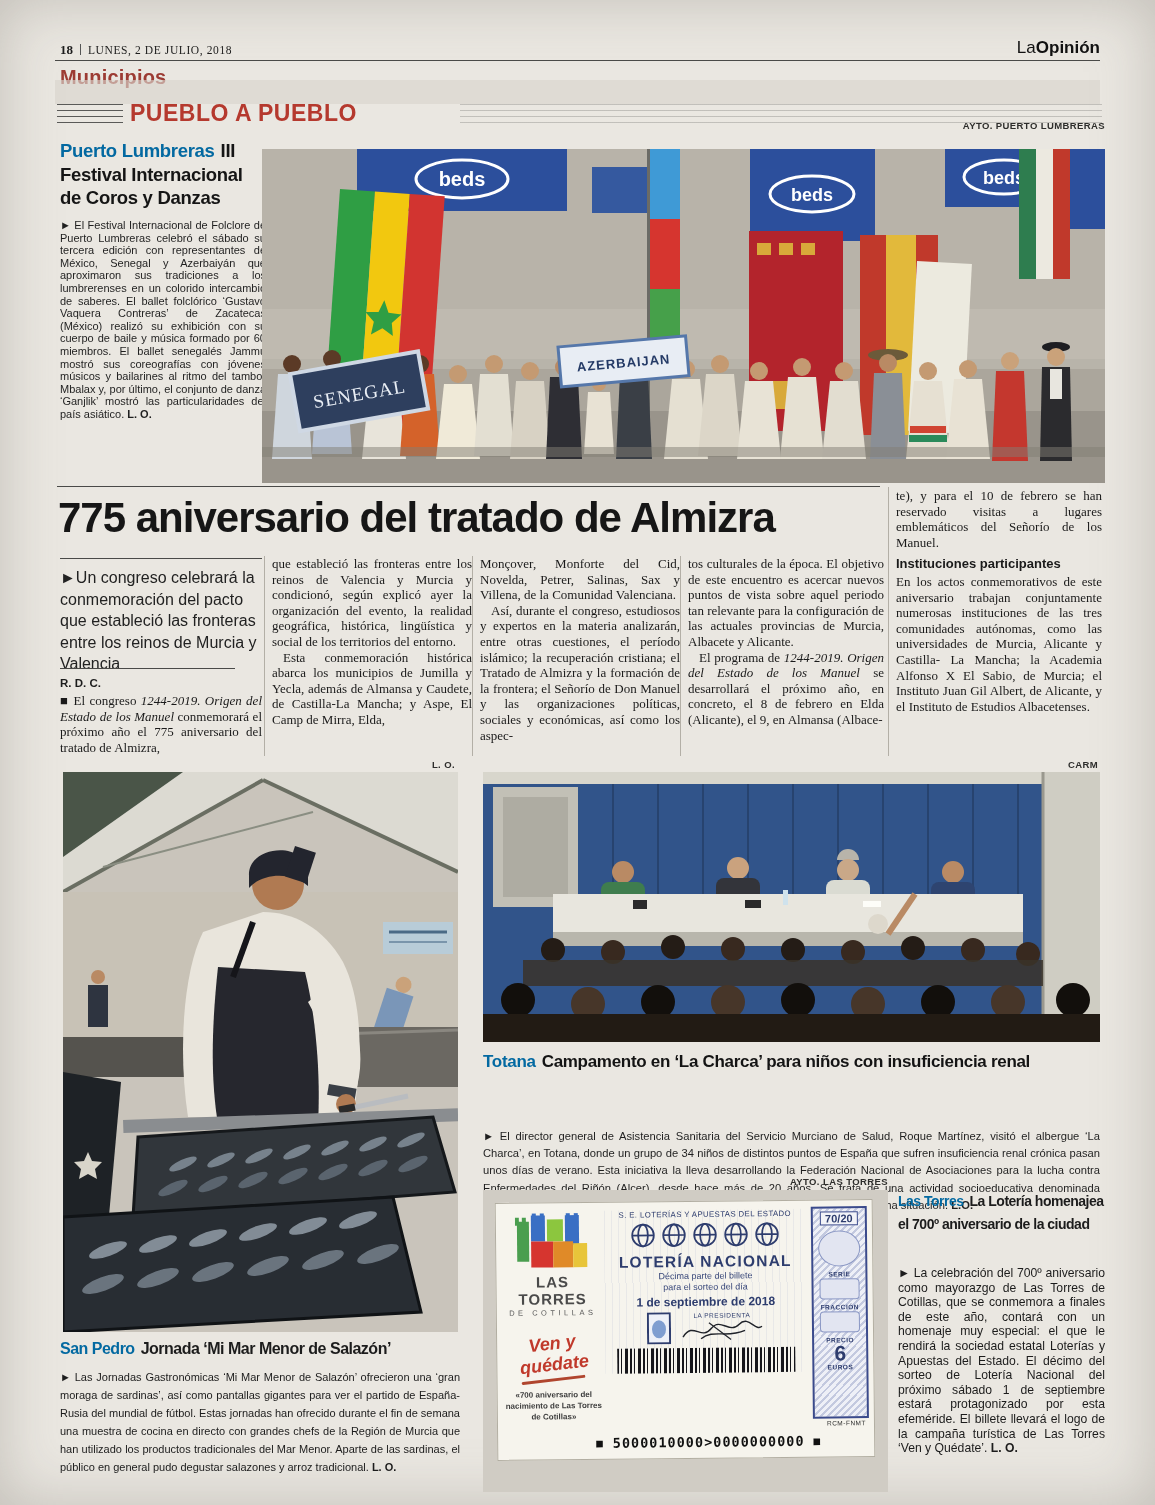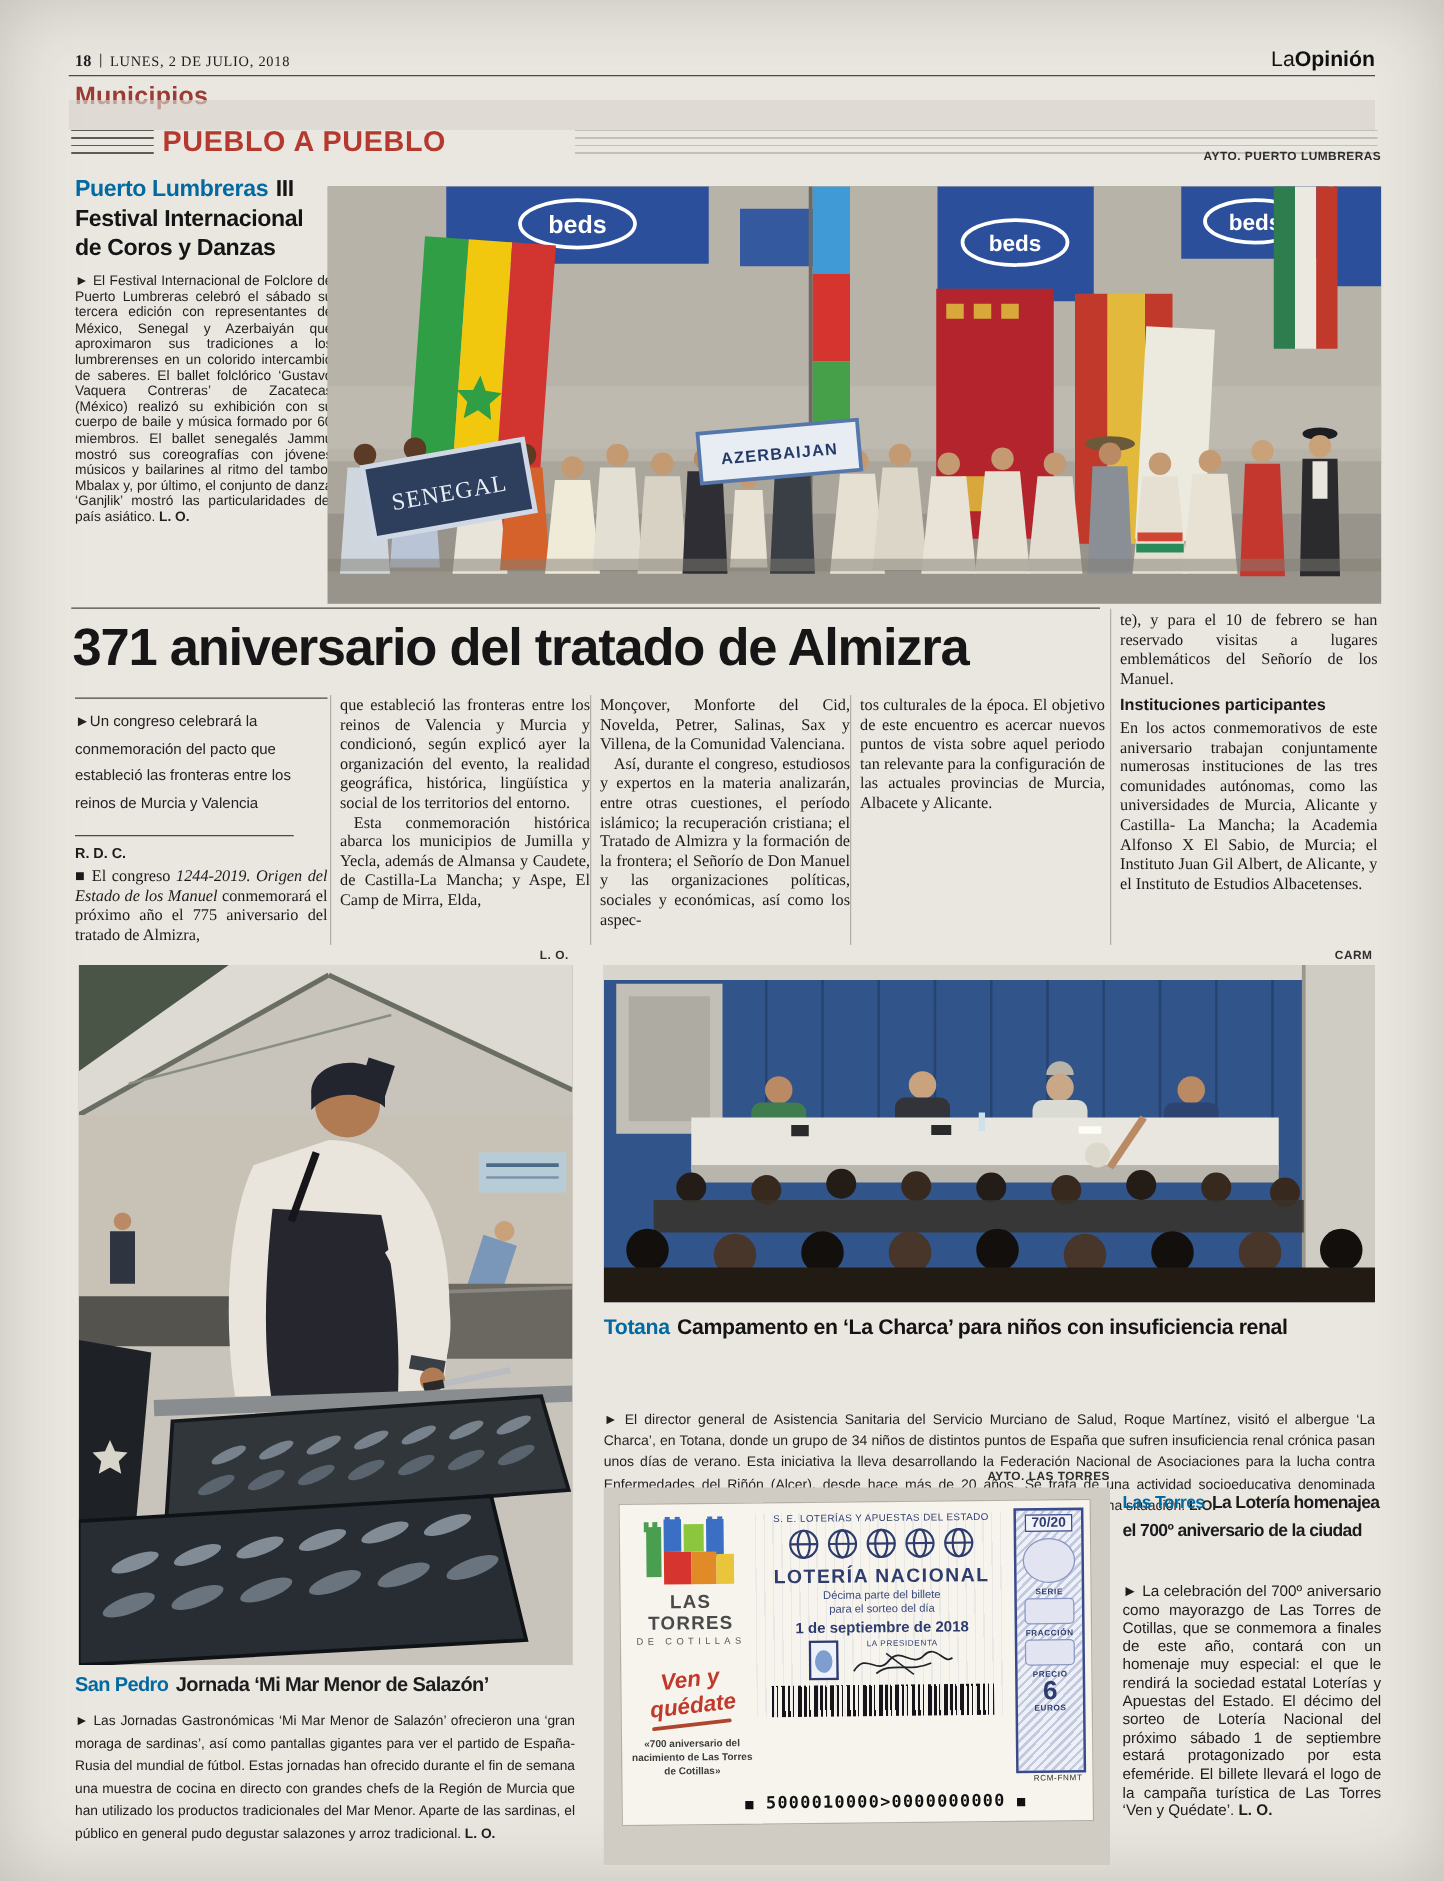--- a/index.html
+++ b/index.html
@@ -27,21 +27,21 @@
   .linestack{background:repeating-linear-gradient(180deg,#5a5a58 0 1px,transparent 1px 6px);}
   .banner-red{font-size:23px;font-weight:bold;color:#b5392e;letter-spacing:.5px;}
   .credit{font-size:9.5px;font-weight:600;color:#2e2e2c;letter-spacing:.4px;text-align:right;}
 
   
   .art-title{font-size:18.5px;line-height:23.5px;font-weight:bold;letter-spacing:-.3px;color:#151515;}
   .small-body{font-size:11px;line-height:12.6px;color:#1f1f1f;}
 
   
   .headline{font-size:42px;font-weight:bold;letter-spacing:-1px;color:#161616;white-space:nowrap;}
-  .deck{font-size:12px;line-height:21.5px;color:#222;}
+  .deck{font-size:16px;line-height:21.5px;color:#222;}
   .byline{font-size:11.5px;font-weight:bold;}
   .mainbody{font-size:13px;line-height:15.6px;color:#1a1a1a;}
   .subhead{font-family:"Liberation Sans",sans-serif;font-size:13px;font-weight:bold;margin:6px 0 2px 0;}
   .colrule{position:absolute;width:1px;background:#b3afa6;}
 
   
   .cap-title{font-size:17px;font-weight:bold;letter-spacing:-.3px;color:#141414;white-space:nowrap;}
   .cap-body{font-size:11.2px;line-height:17.2px;color:#1f1f1f;}
   .sp-title{font-size:16px;font-weight:bold;letter-spacing:-.5px;white-space:nowrap;}
   .sp-body{font-size:11px;line-height:18px;}
@@ -256,21 +256,21 @@
         <text x="65" y="38" text-anchor="middle" font-family="Liberation Serif,serif" font-size="19" fill="#e8edf4" letter-spacing="1">SENEGAL</text>
       </g>
       <g transform="translate(296,198) rotate(-5)">
         <rect width="128" height="40" fill="#e8edf4" stroke="#5577aa" stroke-width="3"></rect>
         <text x="64" y="26" text-anchor="middle" font-size="13" font-weight="bold" fill="#243a66" letter-spacing="1">AZERBAIJAN</text>
       </g>
     </svg>
   </div>
 
   <div class="rule" style="left:57px;top:486px;width:823px;"></div>
-  <div class="abs headline" style="left:58px;top:494px;">371 aniversario del tratado de Almizra</div>
+  <div class="abs headline" style="left:58px;top:494px;">775 aniversario del tratado de Almizra</div>
 
   <div class="rule" style="left:60px;top:558px;width:202px;"></div>
   <div class="abs deck" style="left:60px;top:567px;width:204px;">►Un congreso celebrará la conmemoración del pacto que estableció las fronteras entre los reinos de Murcia y Valencia</div>
   <div class="rule" style="left:60px;top:668px;width:175px;"></div>
   <div class="abs byline" style="left:60px;top:677px;">R. D. C.</div>
   <div class="abs mainbody serif just" style="left:60px;top:693px;width:202px;height:66px;overflow:hidden;">
     <p><span>■ El congreso </span><span class="it">1244-2019. Origen del Estado de los Manuel</span><span> conmemorará el próximo año el 775 aniversario del tratado de Almizra,</span></p>
   </div>
 
   <div class="colrule" style="left:264px;top:556px;height:200px;"></div>
@@ -279,20 +279,21 @@
       <p class="ind">Esta conmemoración histórica abarca los municipios de Jumilla y Yecla, además de Almansa y Caudete, de Castilla-La Mancha; y Aspe, El Camp de Mirra, Elda,</p>
   </div>
   <div class="colrule" style="left:472px;top:556px;height:200px;"></div>
   <div class="abs mainbody serif just" style="left:480px;top:556px;width:200px;height:204px;overflow:hidden;">
     <p>Monçover, Monforte del Cid, Novelda, Petrer, Salinas, Sax y Villena, de la Comunidad Valenciana.</p>
       <p class="ind">Así, durante el congreso, estudiosos y expertos en la materia analizarán, entre otras cuestiones, el período islámico; la recuperación cristiana; el Tratado de Almizra y la formación de la frontera; el Señorío de Don Manuel y las organizaciones políticas, sociales y económicas, así como los aspec-</p>
   </div>
   <div class="colrule" style="left:680px;top:556px;height:200px;"></div>
   <div class="abs mainbody serif just" style="left:688px;top:556px;width:196px;height:204px;overflow:hidden;">
     <p>tos culturales de la época. El objetivo de este encuentro es acercar nuevos puntos de vista sobre aquel periodo tan relevante para la configuración de las actuales provincias de Murcia, Albacete y Alicante.</p>
+    <p class="ind"><span>El programa de </span><span class="it">1244-2019. Origen del Estado de los Manuel</span><span> se desarrollará el próximo año, en concreto, el 8 de febrero en Elda (Alicante), el 9, en Almansa (Albace-</span></p>
   </div>
   <div class="colrule" style="left:888px;top:487px;height:269px;"></div>
   <div class="abs mainbody serif just" style="left:896px;top:488px;width:206px;height:270px;overflow:hidden;">
     <p>te), y para el 10 de febrero se han reservado visitas a lugares emblemáticos del Señorío de los Manuel.</p>
     <div class="subhead">Instituciones participantes</div>
     <p>En los actos conmemorativos de este aniversario trabajan conjuntamente numerosas instituciones de las tres comunidades autónomas, como las universidades de Murcia, Alicante y Castilla- La Mancha; la Academia Alfonso X El Sabio, de Murcia; el Instituto Juan Gil Albert, de Alicante, y el Instituto de Estudios Albacetenses.</p>
   </div>
 
   <div class="abs credit" style="left:255px;top:759px;width:200px;">L. O.</div>
   <div class="abs credit" style="left:898px;top:759px;width:200px;">CARM</div>

